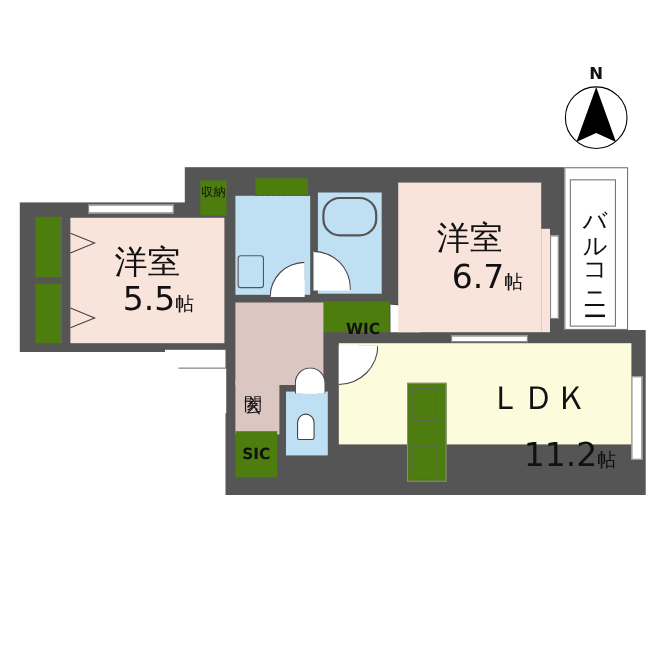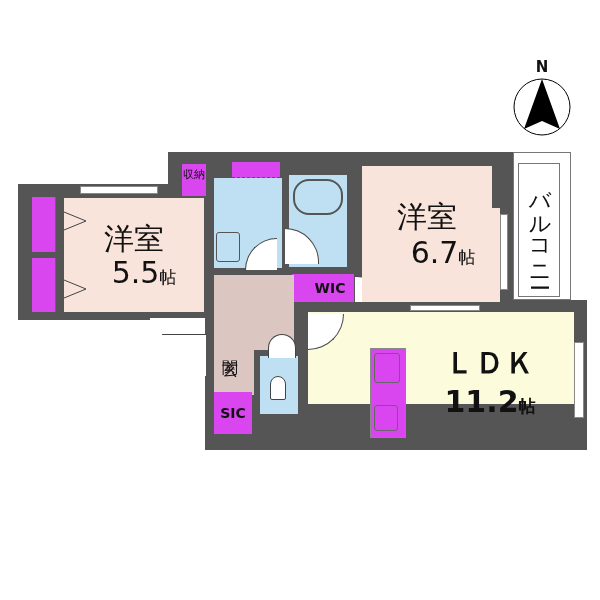--- a/index.html
+++ b/index.html
@@ -1,21 +1,21 @@
 <!DOCTYPE html>
 <html><head>
 <meta charset="utf-8">
 <style>
   html,body{margin:0;padding:0;background:#ffffff;}
   body{width:600px;height:600px;position:relative;overflow:hidden;font-family:"DejaVu Sans","Liberation Sans",sans-serif;}
   .abs{position:absolute;box-sizing:border-box;}
   .wall{background:#555555;}
   .pink{background:#f9e4dc;}
   .blue{background:#bfe0f3;}
-  .cream{background:#d946ef;text-decoration:underline;}
+  .cream{background:#4d7c0f;text-decoration:underline;}
   .yellow{background:#fcfbdc;}
   .entry{background:#dcc6c2;}
   .white{background:#ffffff;}
   .lbl{color:#111;text-align:center;line-height:1;white-space:nowrap;}
   .big{font-size:30px;}
   .mid{font-size:30px;}
   .small{font-size:14px;font-weight:bold;}
   .tiny{font-size:11px;}
   .unit{font-size:17px;}
   .win{background:#fff;border:1px solid #888;}
@@ -65,21 +65,21 @@
 <div class="abs cream" style="left:232px;top:162px;width:48px;height:16px;border-bottom:1px dashed #555;"></div>
 <div class="abs" style="left:216px;top:232px;width:24px;height:30px;border:1px solid #555;border-radius:3px;"></div>
 <div class="abs door" style="left:245px;top:238px;width:32px;height:32px;border-radius:32px 0 0 0;border-width:1px 0 0 1px;"></div>
 
 <div class="abs blue" style="left:289px;top:175px;width:58px;height:92px;">
   <div class="abs" style="left:4px;top:4px;width:50px;height:36px;border:2px solid #555;border-radius:16px;"></div>
 </div>
 <div class="abs door" style="left:285px;top:228px;width:34px;height:36px;border-radius:0 36px 0 0;border-width:1px 1px 0 0;"></div>
 
 <div class="abs cream" style="left:292px;top:274px;width:62px;height:28px;">
-  <div class="abs lbl small" style="left:18px;top:7px;width:40px;">WIC</div>
+  <div class="abs lbl small" style="left:18px;top:19px;width:40px;">WIC</div>
 </div>
 <div class="abs door" style="left:355px;top:276px;width:28px;height:26px;border-radius:0 26px 0 0;border-width:1px 1px 0 0;"></div>
 
 <div class="abs pink" style="left:362px;top:166px;width:130px;height:136px;">
   <div class="abs lbl big" style="left:0;top:36px;width:130px;">洋室</div>
   <div class="abs lbl mid" style="left:0;top:72px;width:130px;margin-left:16px;">
     <span>6.7</span><span class="unit">帖</span>
   </div>
 </div>
 <div class="abs pink" style="left:492px;top:208px;width:8px;height:94px;"></div>
@@ -100,23 +100,23 @@
   <div class="abs lbl small" style="left:0;top:14px;width:38px;">SIC</div>
 </div>
 
 <div class="abs blue" style="left:260px;top:356px;width:38px;height:58px;">
   <div class="abs" style="left:10px;top:20px;width:16px;height:24px;border:1px solid #444;border-radius:8px 8px 2px 2px;background:#fff;"></div>
 </div>
 <div class="abs door" style="left:268px;top:334px;width:28px;height:24px;border-radius:24px 24px 0 0;border-width:1px 1px 0 1px;"></div>
 
 <div class="abs door" style="left:162px;top:334px;width:44px;height:42px;border-radius:0 0 0 42px;border-width:1px 0 0 0;"></div>
 
-<div class="abs yellow" style="left:308px;top:312px;width:266px;height:92px;font-weight:bold;">
+<div class="abs yellow" style="left:308px;top:312px;width:266px;height:92px;">
   <div class="abs lbl" style="left:112px;top:36px;width:140px;font-size:30px;">ＬＤＫ</div>
-  <div class="abs lbl mid" style="left:112px;top:75px;width:140px;">
+  <div class="abs lbl mid" style="left:112px;top:88px;width:140px;text-align:right;">
     <span>11.2</span><span class="unit">帖</span>
   </div>
 </div>
 <div class="abs win" style="left:574px;top:342px;width:10px;height:76px;"></div>
 <div class="abs win" style="left:410px;top:305px;width:70px;height:6px;"></div>
 
 <div class="abs cream" style="left:370px;top:348px;width:36px;height:90px;border:1px solid #888;">
   <div class="abs" style="left:3px;top:4px;width:26px;height:30px;border:1px solid #666;border-radius:3px;"></div>
   <div class="abs" style="left:3px;top:56px;width:24px;height:26px;border:1px solid #666;border-radius:3px;"></div>
 </div>

